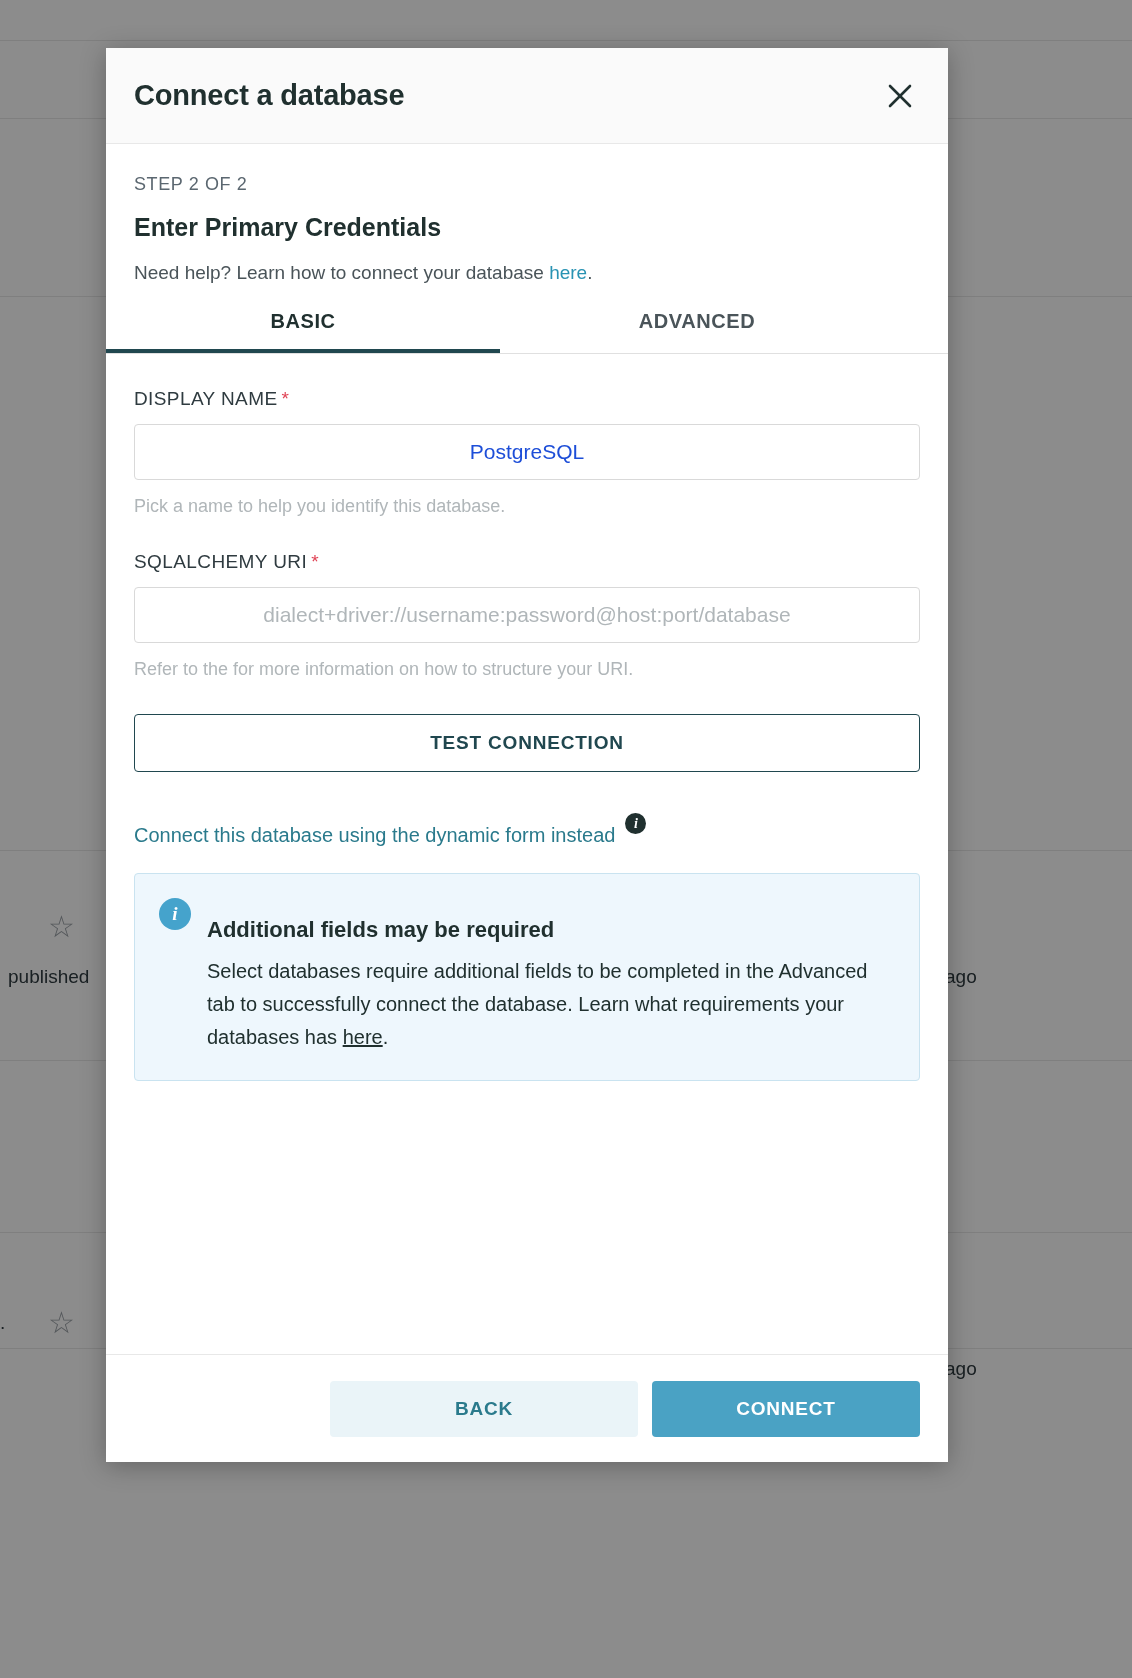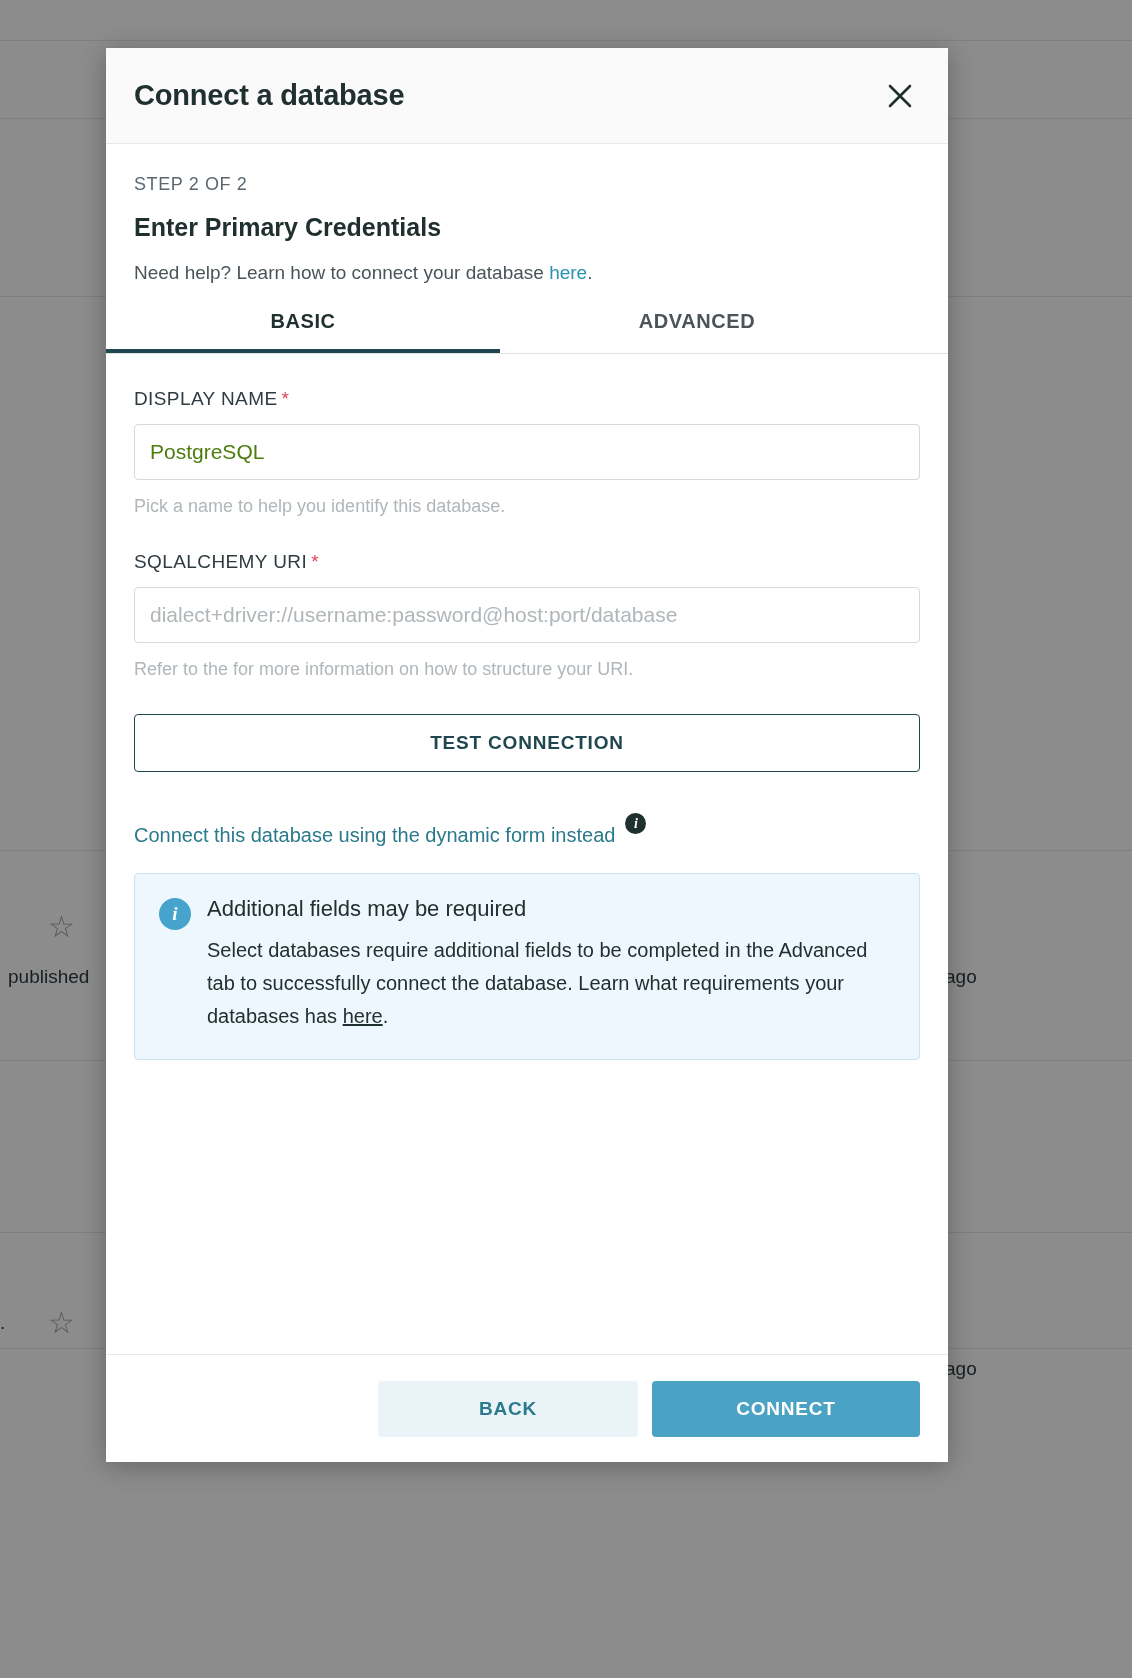--- a/index.html
+++ b/index.html
@@ -182,24 +182,25 @@
     margin-left: 4px;
   }
   .text-input {
     width: 100%;
     height: 56px;
     box-sizing: border-box;
     border: 1px solid #d9d9d9;
     border-radius: 4px;
     padding: 0 15px;
     font-size: 21px;
-    color: #4d7c0f;
+    color: #1d4ed8;
     font-family: "Liberation Sans", sans-serif;
     outline: none;
     background: #ffffff;
+    text-align: center;
   }
   .text-input::placeholder { color: #b0b6b9; }
   .field-hint {
     font-size: 18px;
     color: #b0b6b9;
     margin-top: 16px;
   }
   .field-group { margin-bottom: 34px; }
 
   .test-btn {
@@ -264,23 +265,24 @@
     align-items: center;
     justify-content: center;
     font-size: 19px;
     font-weight: bold;
     font-style: italic;
     font-family: "Liberation Serif", serif;
     margin-top: 2px;
   }
   .alert-title {
     font-size: 22px;
-    font-weight: normal;
+    font-weight: bold;
     color: #20302f;
     margin-bottom: 12px;
+    margin-top: 21px;
   }
   .alert-text {
     font-size: 20px;
     line-height: 1.65;
     color: #20302f;
   }
   .alert-text a {
     color: #20302f;
     text-decoration: underline;
   }
@@ -291,21 +293,21 @@
     border-top: 1px solid #e8e8e8;
     display: flex;
     align-items: center;
     justify-content: flex-end;
     gap: 14px;
     padding: 0 28px;
     box-sizing: border-box;
     background: #ffffff;
   }
   .btn-back {
-    width: 260px;
+    width: 308px;
     height: 56px;
     border: none;
     border-radius: 4px;
     background: #eaf4f8;
     color: #2a7a8c;
     font-size: 19px;
     font-weight: bold;
     letter-spacing: 0.8px;
     cursor: pointer;
     font-family: "Liberation Sans", sans-serif;

